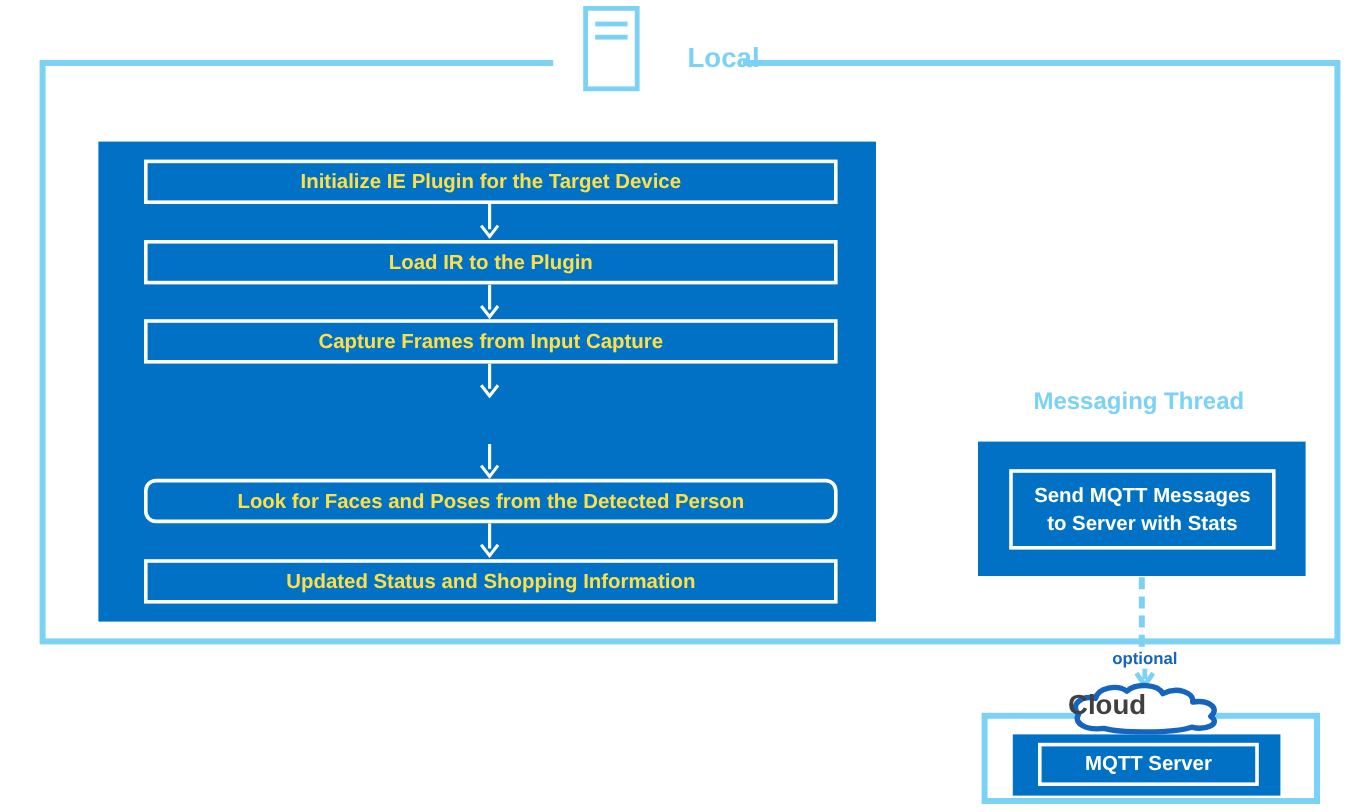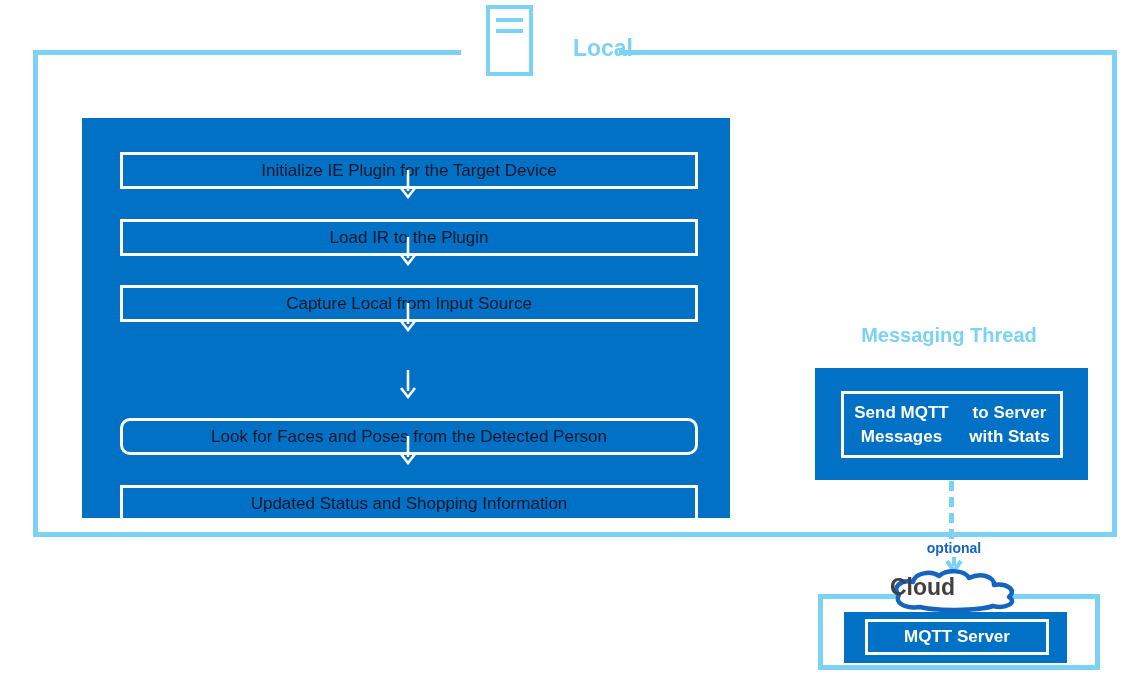--- a/index.html
+++ b/index.html
@@ -35,40 +35,40 @@
     font-size:20px;font-weight:bold;color:#7bd2f5;
   }
   .main-box{
     position:absolute;left:82px;top:118px;width:648px;height:400px;
     background:#0071c5;
   }
   .step{
     position:absolute;left:38px;width:578px;height:37px;
     border:3px solid #fff;box-sizing:border-box;
     display:flex;align-items:center;justify-content:center;
-    color:#0f172a;font-size:17px;font-weight:normal;white-space:nowrap;margin-top:19px;
+    color:#fde047;font-size:17px;font-weight:bold;white-space:nowrap;
   }
   .step.s0{top:15px;}  .step.s1{top:82px;}  .step.s2{top:148px;}
   .step.s3{top:215px;} .step.s4{top:281px;border-radius:10px;} .step.s5{top:348px;}
   .flow-arrow{position:absolute;left:317px;width:18px;height:29px;}
   .flow-arrow.a0{top:52px;} .flow-arrow.a1{top:119px;} .flow-arrow.a2{top:185px;}
   .flow-arrow.a3{top:252px;} .flow-arrow.a4{top:318px;}
   
   .messaging-title{
     position:absolute;left:849px;top:324px;width:200px;text-align:center;
     font-size:20px;font-weight:bold;color:#7bd2f5;
   }
   .messaging-box{
     position:absolute;left:815px;top:368px;width:273px;height:112px;
     background:#0071c5;
   }
   .messaging-inner{
     position:absolute;left:26px;top:23px;width:222px;height:67px;
     border:3px solid #fff;box-sizing:border-box;
-    display:flex;flex-direction:row;align-items:center;justify-content:center;
+    display:flex;flex-direction:column;align-items:center;justify-content:center;
     color:#fff;font-size:17px;font-weight:bold;line-height:1.4;text-align:center;
   }
   
   .dashed-connector{
     position:absolute;left:949px;top:481px;height:58px;width:0;
     border-left:5px dashed #7bd2f5;
   }
   .optional-label{
     position:absolute;left:904px;top:540px;width:100px;text-align:center;
     font-size:14px;font-weight:bold;color:#1565c0;
@@ -113,21 +113,21 @@
     <div class="step s0">Initialize IE Plugin for the Target Device</div>
     <svg class="flow-arrow a0" viewBox="0 0 18 29">
       <line x1="9" y1="0" x2="9" y2="21" stroke="#fff" stroke-width="2.6"></line>
       <polyline points="2,18 9,27 16,18" fill="none" stroke="#fff" stroke-width="2.6"></polyline>
     </svg>
     <div class="step s1">Load IR to the Plugin</div>
     <svg class="flow-arrow a1" viewBox="0 0 18 29">
       <line x1="9" y1="0" x2="9" y2="21" stroke="#fff" stroke-width="2.6"></line>
       <polyline points="2,18 9,27 16,18" fill="none" stroke="#fff" stroke-width="2.6"></polyline>
     </svg>
-    <div class="step s2">Capture Local from Input Source</div>
+    <div class="step s2">Capture Frames from Input Capture</div>
     <svg class="flow-arrow a2" viewBox="0 0 18 29">
       <line x1="9" y1="0" x2="9" y2="21" stroke="#fff" stroke-width="2.6"></line>
       <polyline points="2,18 9,27 16,18" fill="none" stroke="#fff" stroke-width="2.6"></polyline>
     </svg>
     <svg class="flow-arrow a3" viewBox="0 0 18 29">
       <line x1="9" y1="0" x2="9" y2="21" stroke="#fff" stroke-width="2.6"></line>
       <polyline points="2,18 9,27 16,18" fill="none" stroke="#fff" stroke-width="2.6"></polyline>
     </svg>
     <div class="step s4">Look for Faces and Poses from the Detected Person</div>
     <svg class="flow-arrow a4" viewBox="0 0 18 29">

